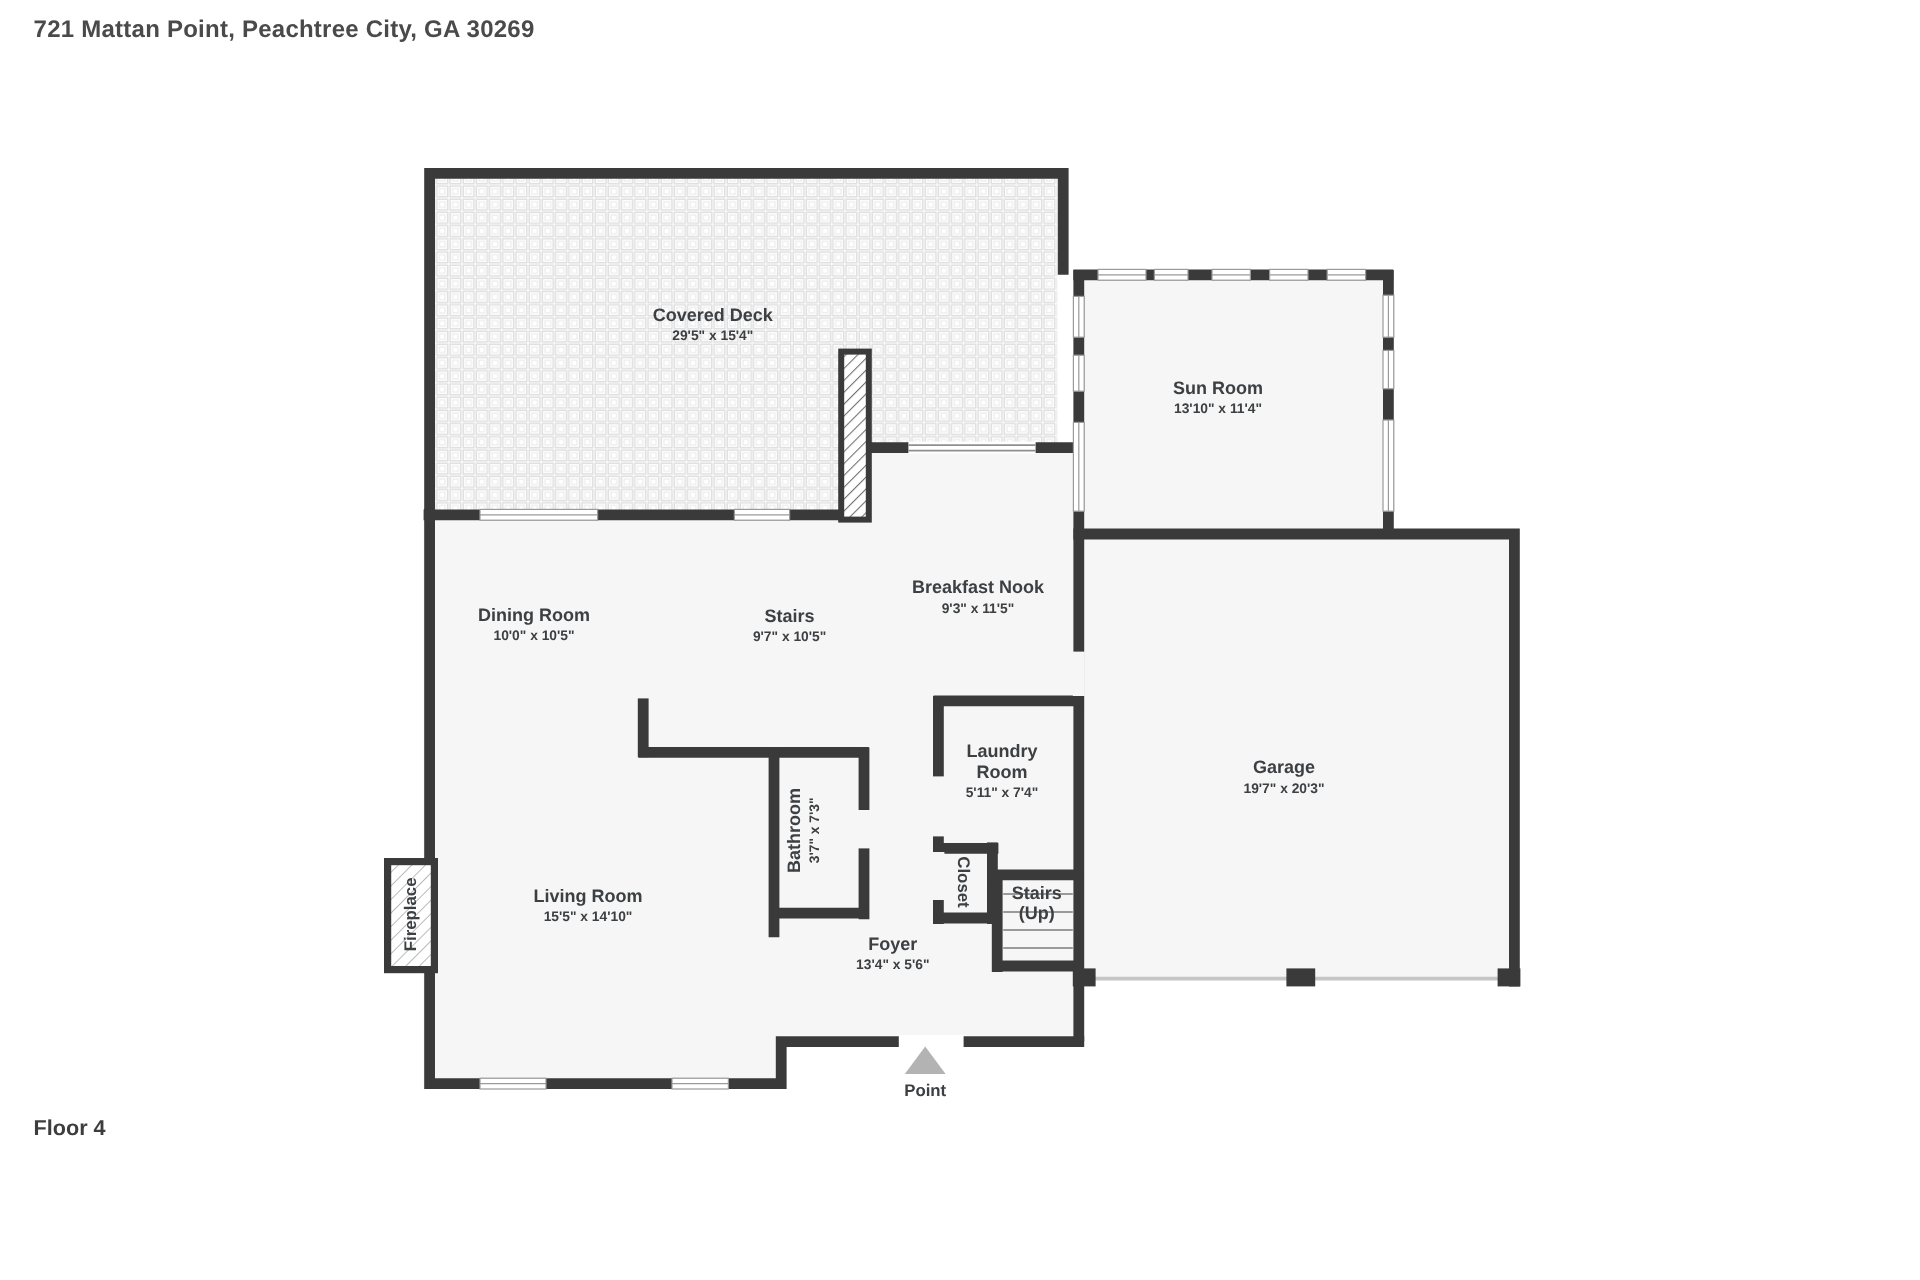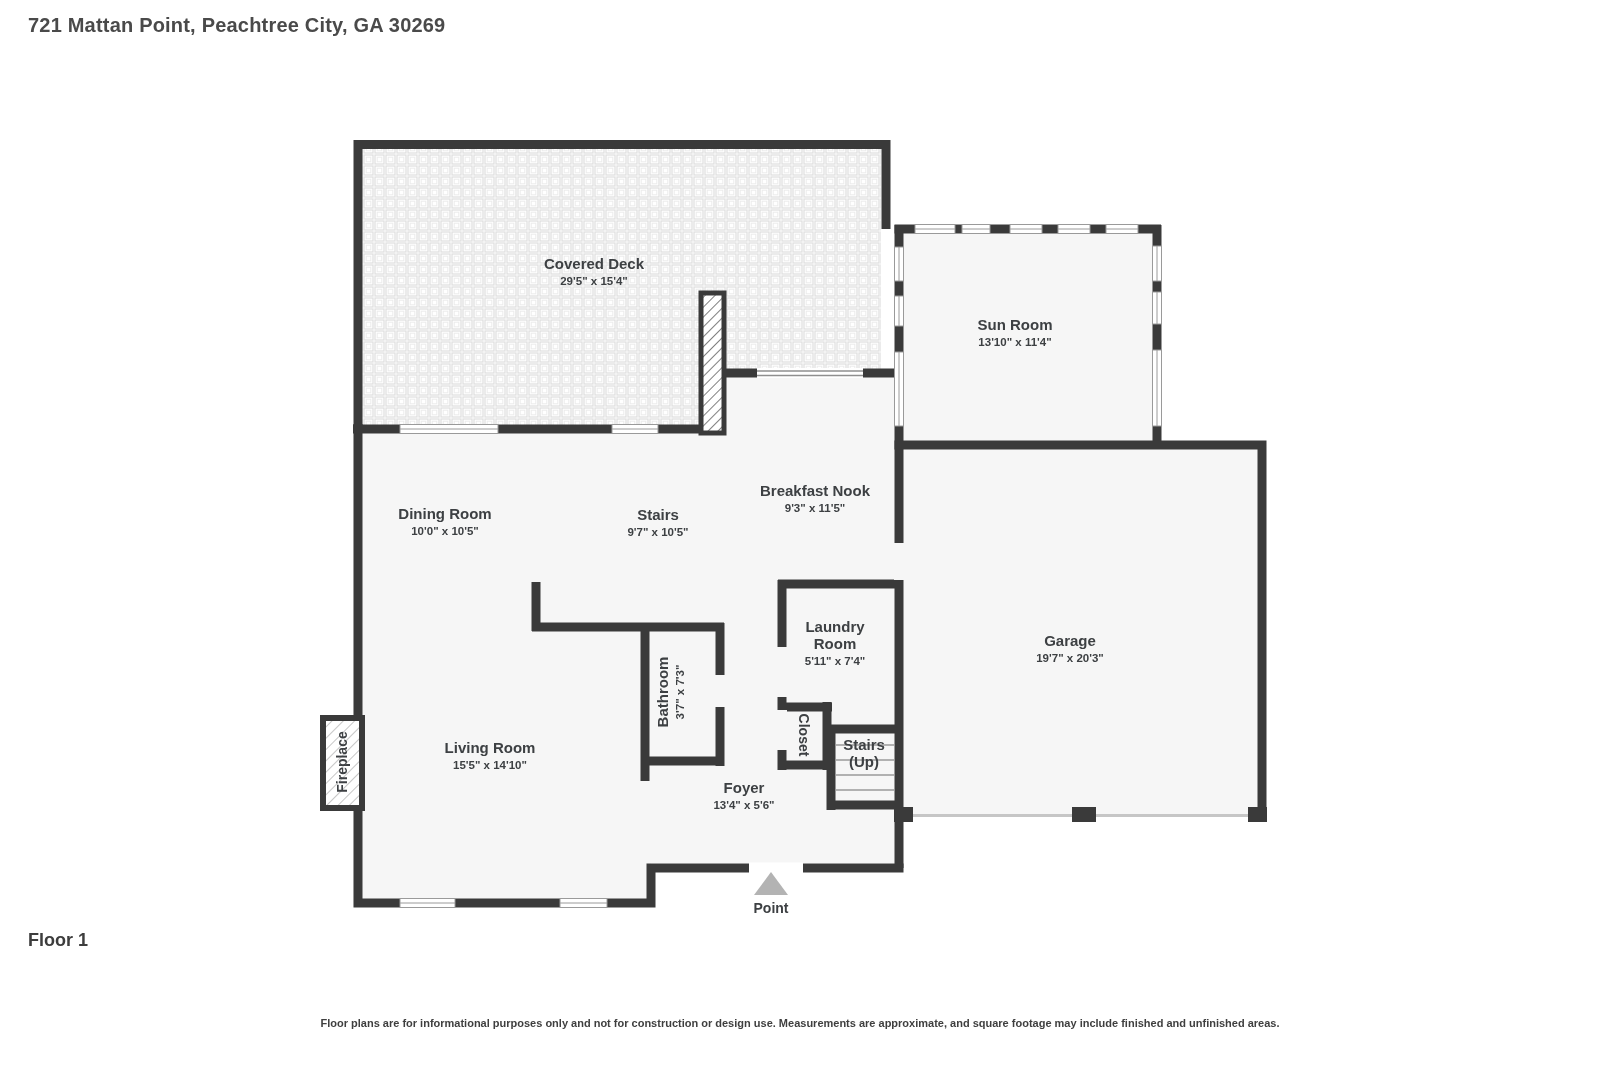--- a/index.html
+++ b/index.html
@@ -225,15 +225,14 @@
     <span class="room-name">Stairs</span>
     <span class="room-name">(Up)</span>
   </div>
 
   <div class="room-label small rot-ccw" style="left:342px;top:762px;">
     <span class="room-name fireplace-label">Fireplace</span>
   </div>
 
   <div class="entry-label" style="left:771px;top:908px;">Point</div>
 
-  <div class="floor-label">Floor 1</div>
-  <div class="disclaimer">Floor plans are for informational purposes only and not for construction or design use. Measurements are approximate, and square footage may include finished and unfinished areas.</div>
+  <div class="floor-label">Floor 4</div>
 </div>
 
 </body></html>

